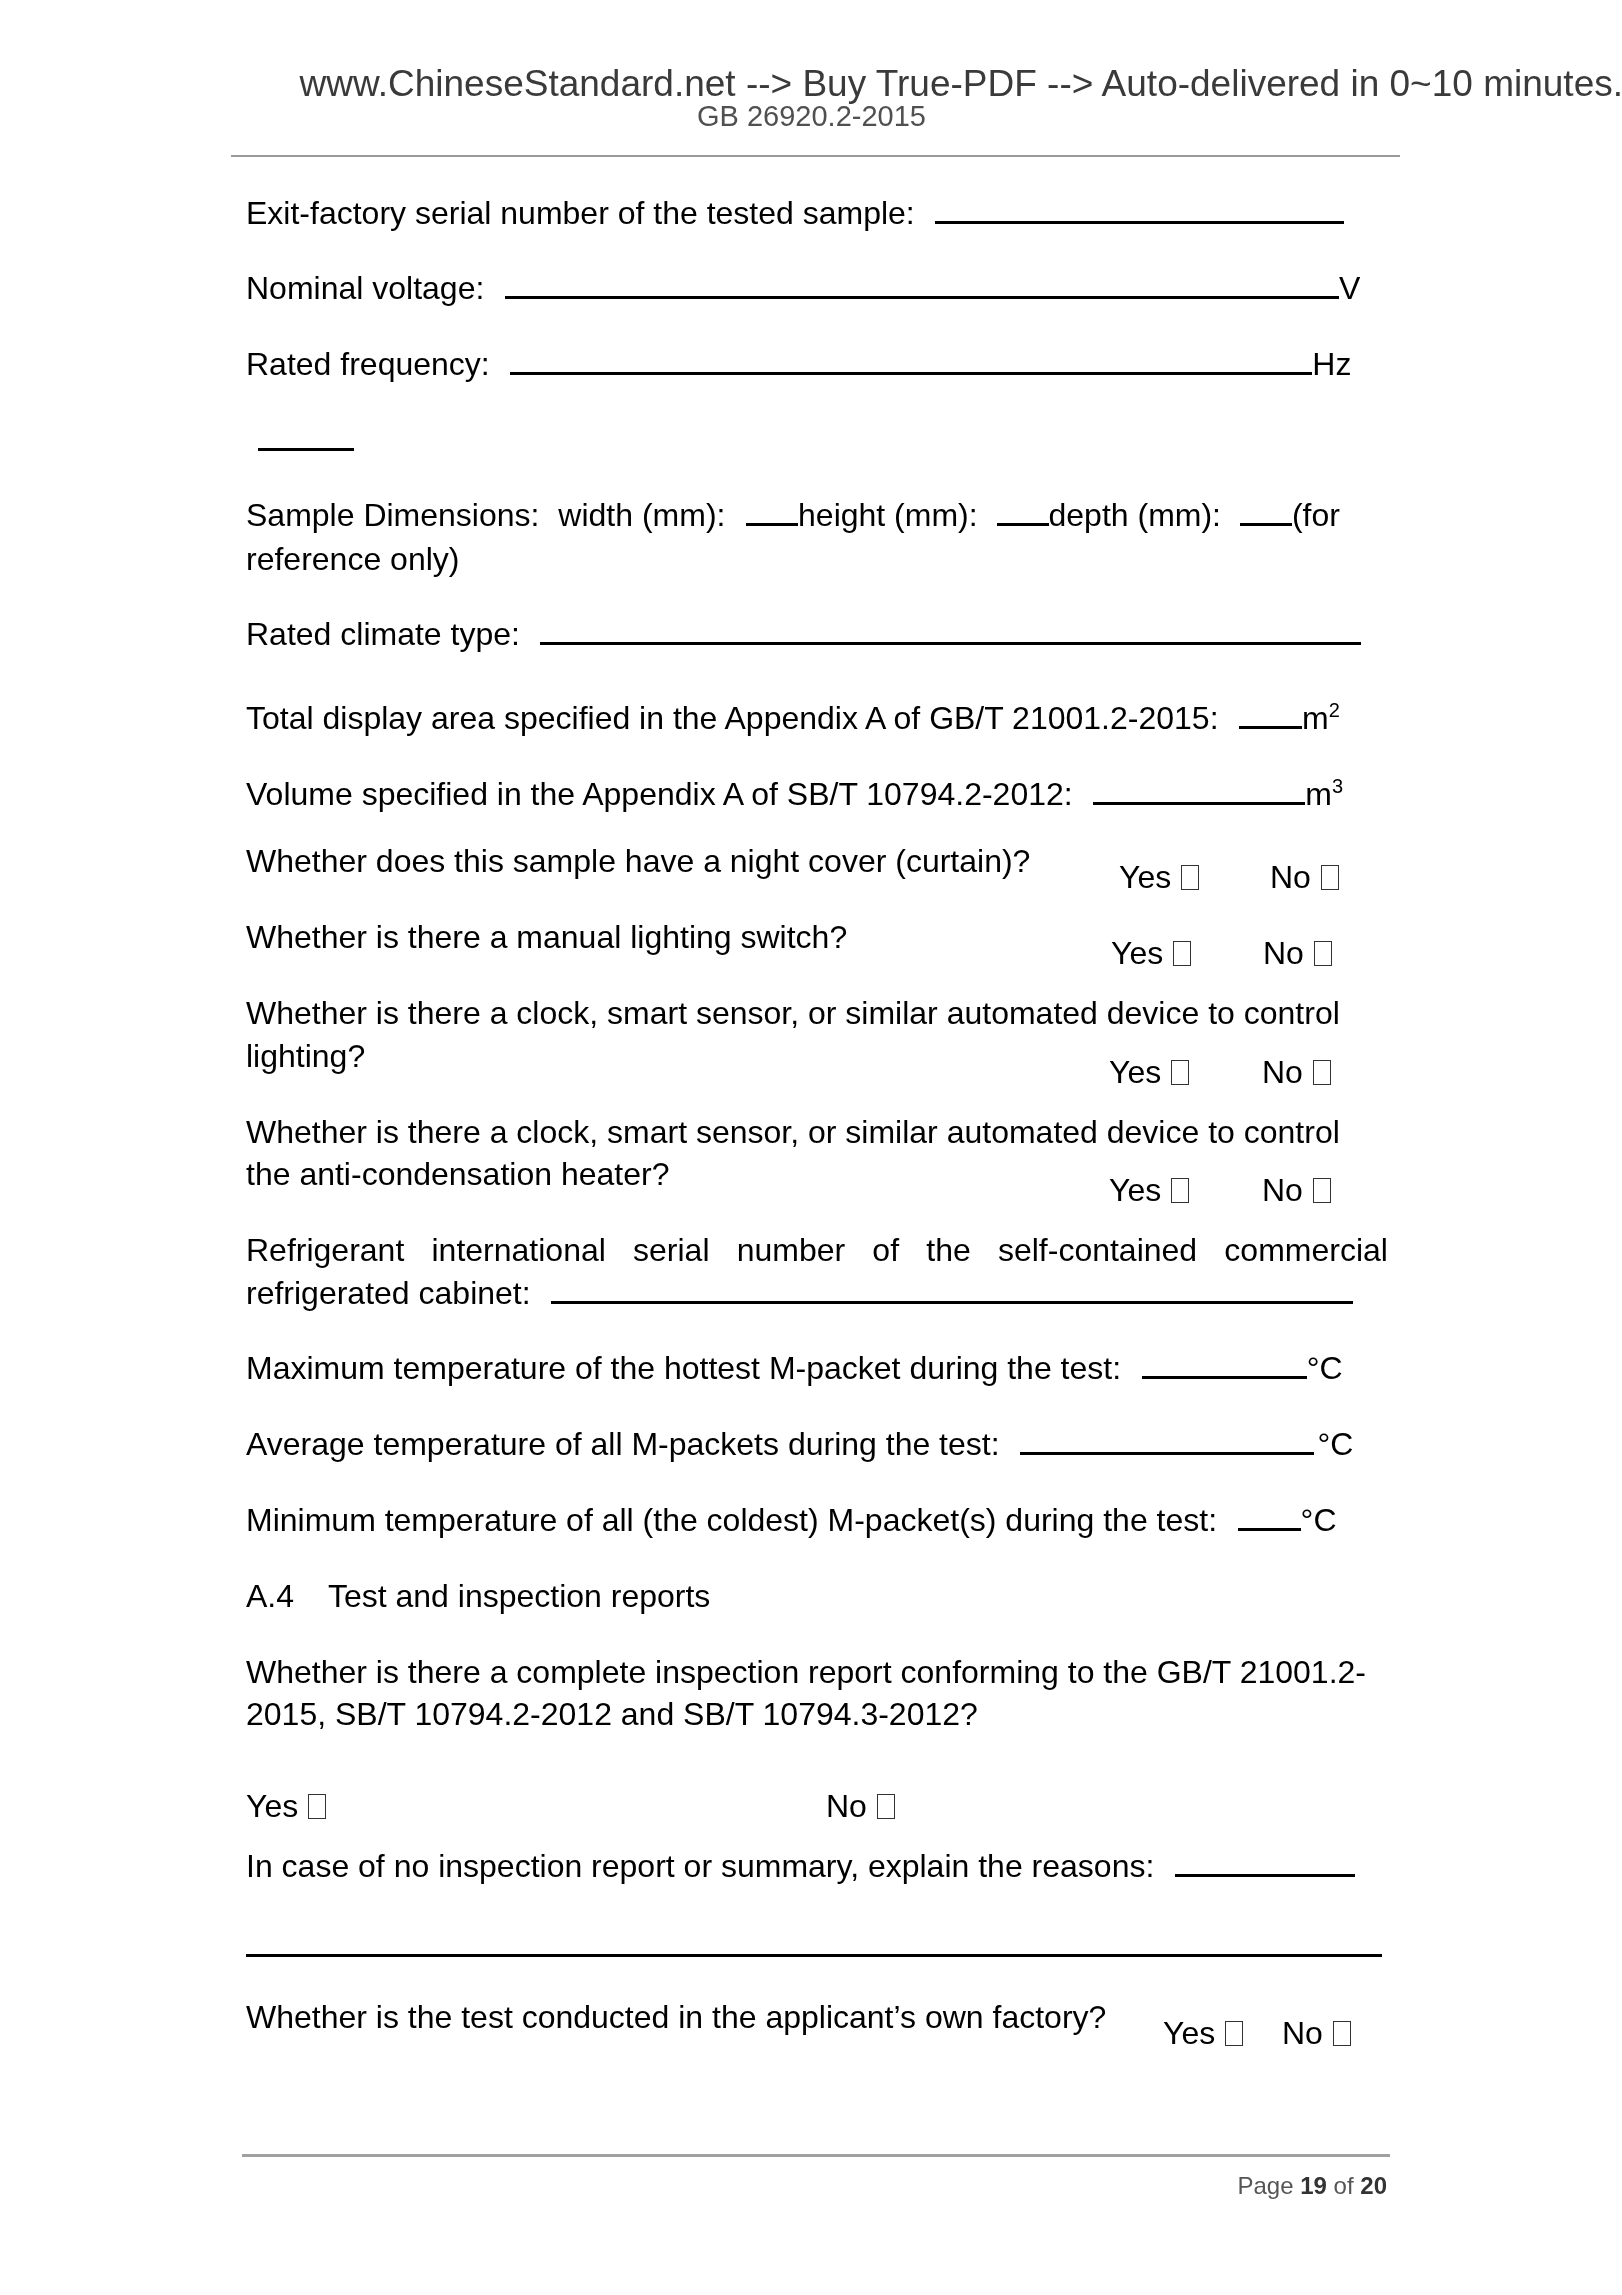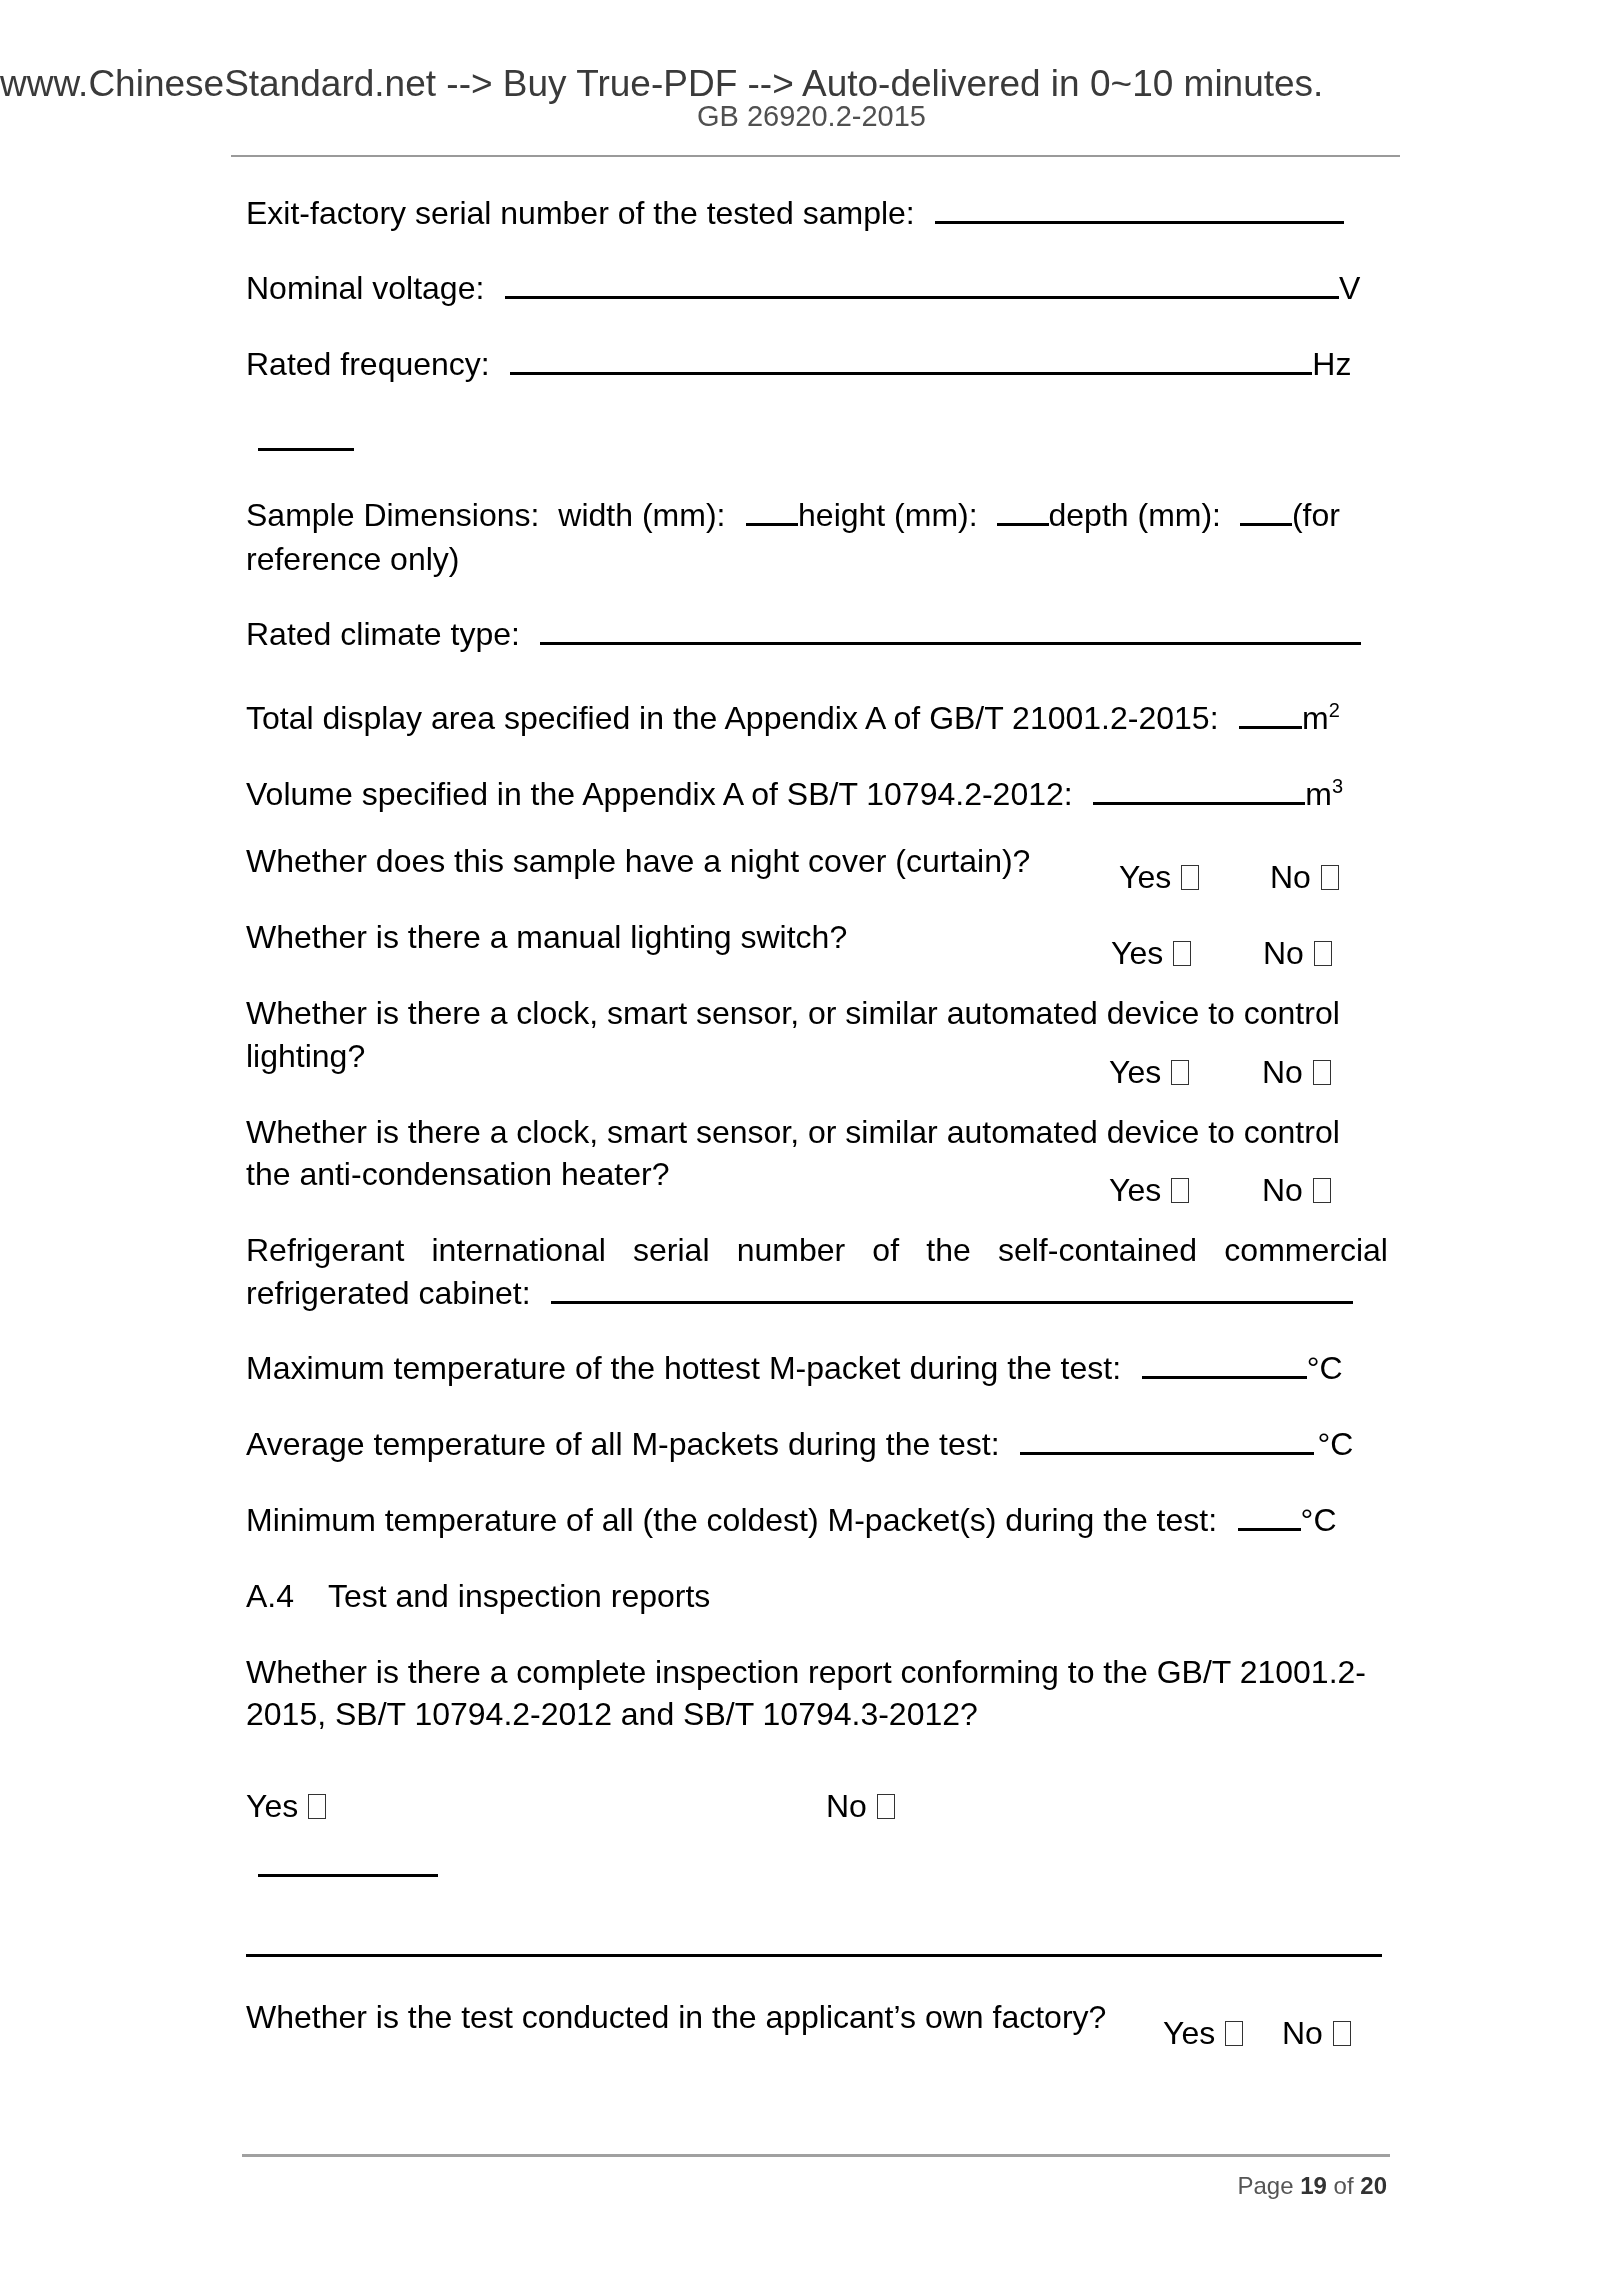--- a/index.html
+++ b/index.html
@@ -1,18 +1,18 @@
 <!DOCTYPE html>
 <html style="font-size:13.3px"><head>
 <meta charset="utf-8">
 <style>
   html, body { margin: 0; padding: 0; background: #ffffff; }
   body { width: 1623px; height: 2295px; position: relative; overflow: hidden;
          font-family: "Liberation Sans", "DejaVu Sans", sans-serif; color: #000; }
-  .hdr-site { position: absolute; top: 65px; left: 0; width: 1623px; text-align: left;
+  .hdr-site { position: absolute; top: 65px; left: 0; width: 1623px; text-align: right;
               font-size: 37px; color: #3a3a3a; line-height: 1; }
   .hdr-std { position: absolute; top: 102px; left: 0; width: 1623px; text-align: center;
              font-size: 29px; color: #505050; line-height: 1; }
   .hdr-rule { position: absolute; top: 155px; left: 231px; width: 1169px; height: 1.7px; background: #9a9a9a; }
   .row { position: absolute; left: 246px; width: 1141px; font-size: 32px; line-height: 43px; white-space: nowrap; }
   .blank { display: inline-block; border-bottom: 3.3px solid #000; height: 28px; vertical-align: baseline; }
   .unit { display: inline-block; }
   .yn { position: absolute; top: 16px; }
   .box { display: inline-block; width: 16px; height: 22.5px; border: 1.7px solid #333; vertical-align: -1.7px; margin-left: 10px; }
   .heading { font-weight: normal; }
@@ -124,20 +124,21 @@
 
 <div class="row" style="top:1651px">Whether is there a complete inspection report conforming to the GB/T 21001.2-</div>
 <div class="row" style="top:1693px">2015, SB/T 10794.2-2012 and SB/T 10794.3-2012?</div>
 
 <div class="row" style="top:1769px">
   <span class="yn" style="left:0"><span>Yes</span><span class="box"></span></span>
   <span class="yn" style="left:580px"><span>No</span><span class="box"></span></span>
 </div>
 
 <div class="row" style="top:1845px">
+  <span>In case of no inspection report or summary, explain the reasons:</span>
   <span class="blank" style="width:180px;margin-left:11.7px"></span>
 </div>
 <div style="position:absolute;top:1954px;left:246px;width:1136px;height:3.3px;background:#000"></div>
 
 <div class="row" style="top:1996px">
   <span>Whether is the test conducted in the applicant’s own factory?</span>
   <span class="yn" style="left:917px"><span>Yes</span><span class="box"></span></span>
   <span class="yn" style="left:1036px"><span>No</span><span class="box"></span></span>
 </div>
 

